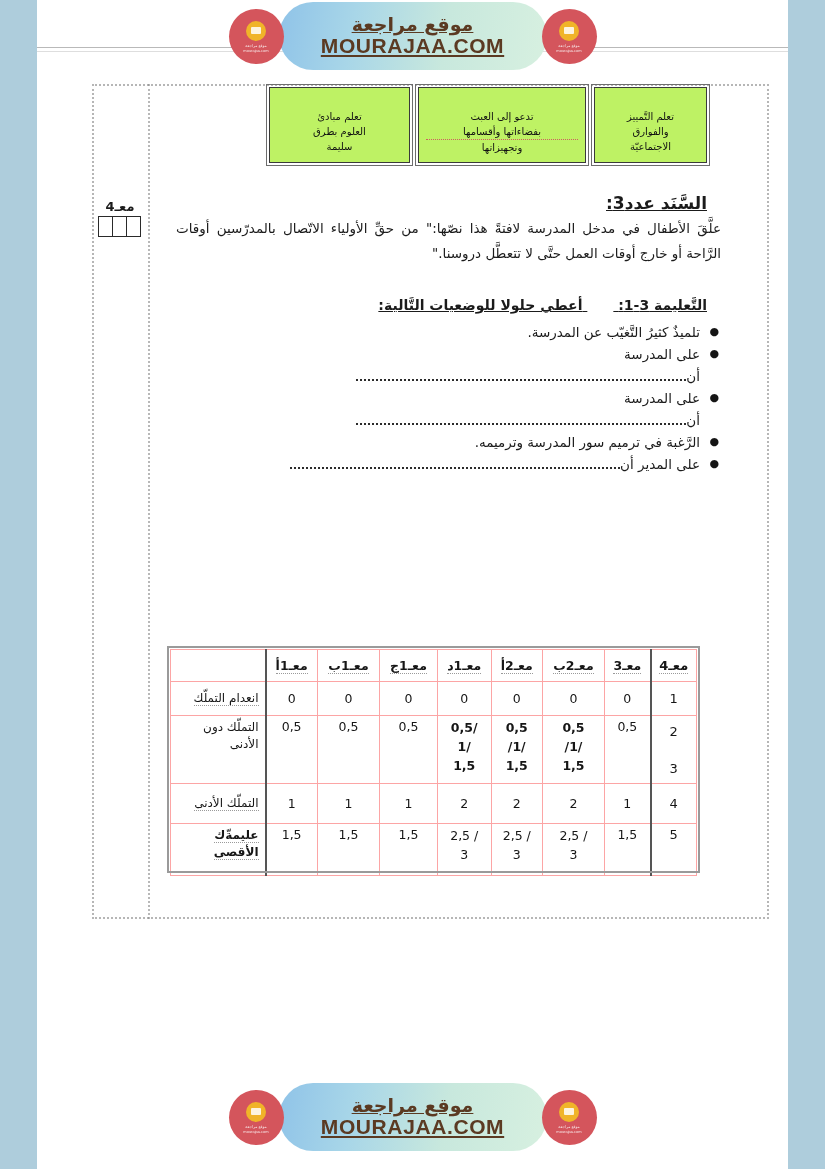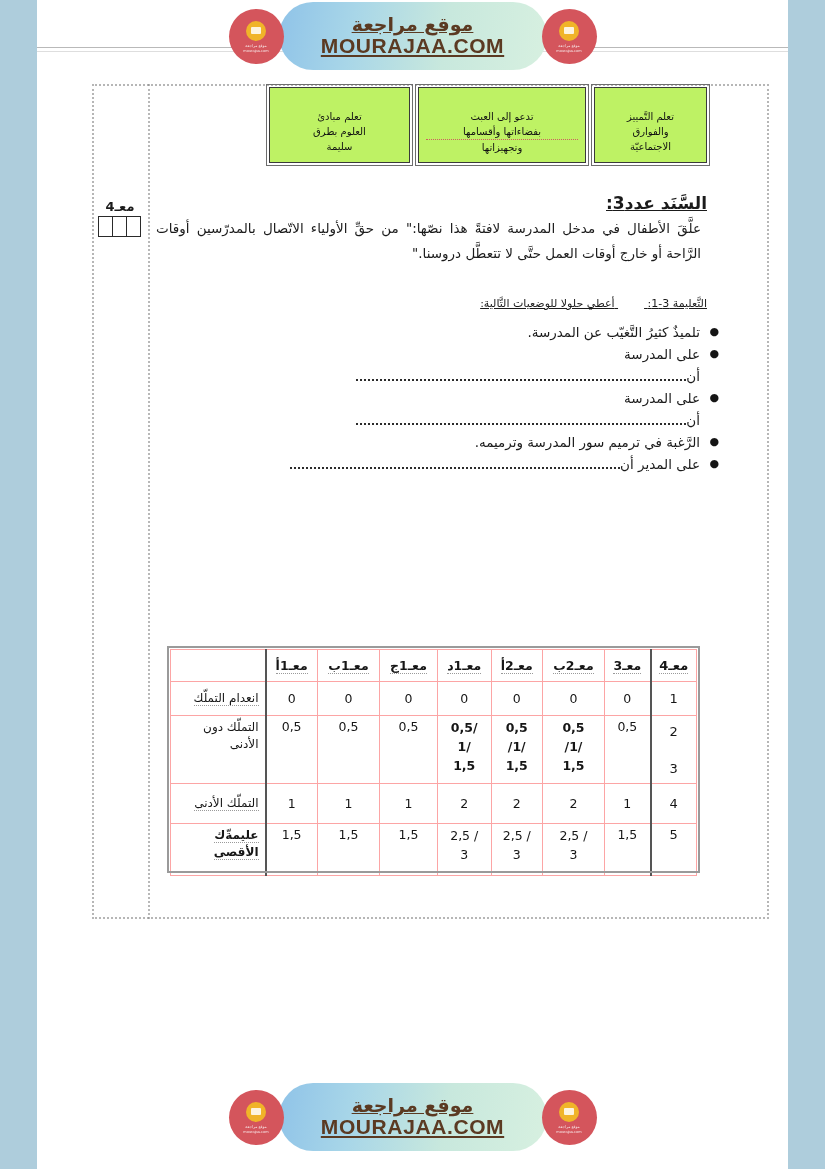--- a/index.html
+++ b/index.html
@@ -202,33 +202,33 @@
   .src-head {
     position: absolute;
     right: 62px; top: 109px;
     font-size: 17px;
     font-weight: bold;
     text-decoration: underline;
     white-space: nowrap;
   }
   .src-para {
     position: absolute;
-    right: 68px; top: 132px;
+    right: 48px; top: 132px;
     width: 545px;
     font-size: 13.5px;
     line-height: 1.85;
     text-align: justify;
   }
 
   
   .task-line {
     position: absolute;
     right: 62px; top: 213px;
-    font-size: 11px;
-    font-weight: normal;
+    font-size: 14px;
+    font-weight: bold;
     text-decoration: underline;
     white-space: nowrap;
     letter-spacing: .2px;
   }
   .task-line .gap { display: inline-block; width: 26px; }
 
   
   .blist {
     position: absolute;
     right: 50px; top: 238px;

